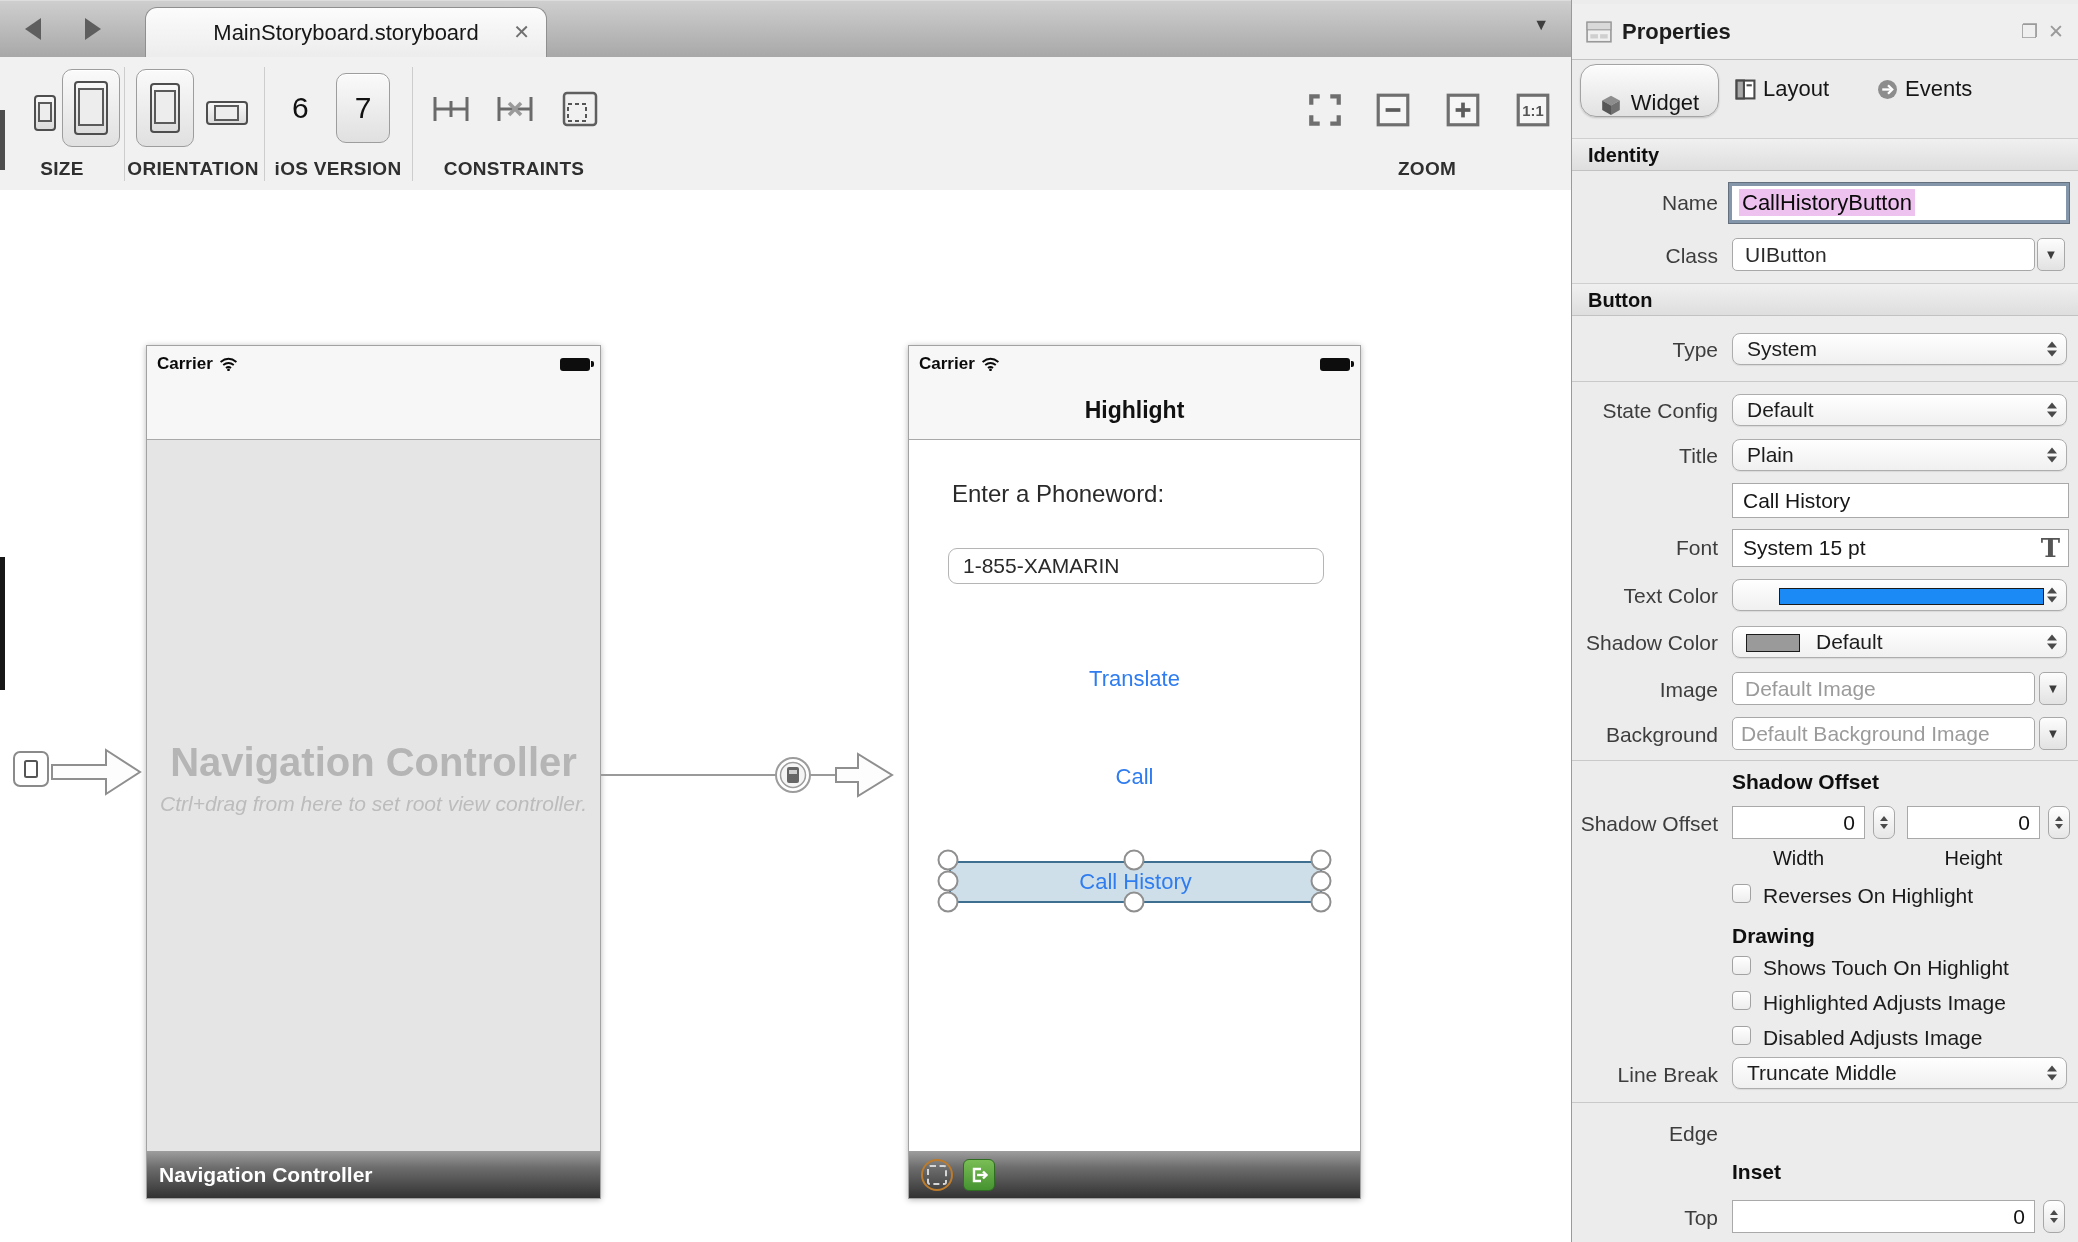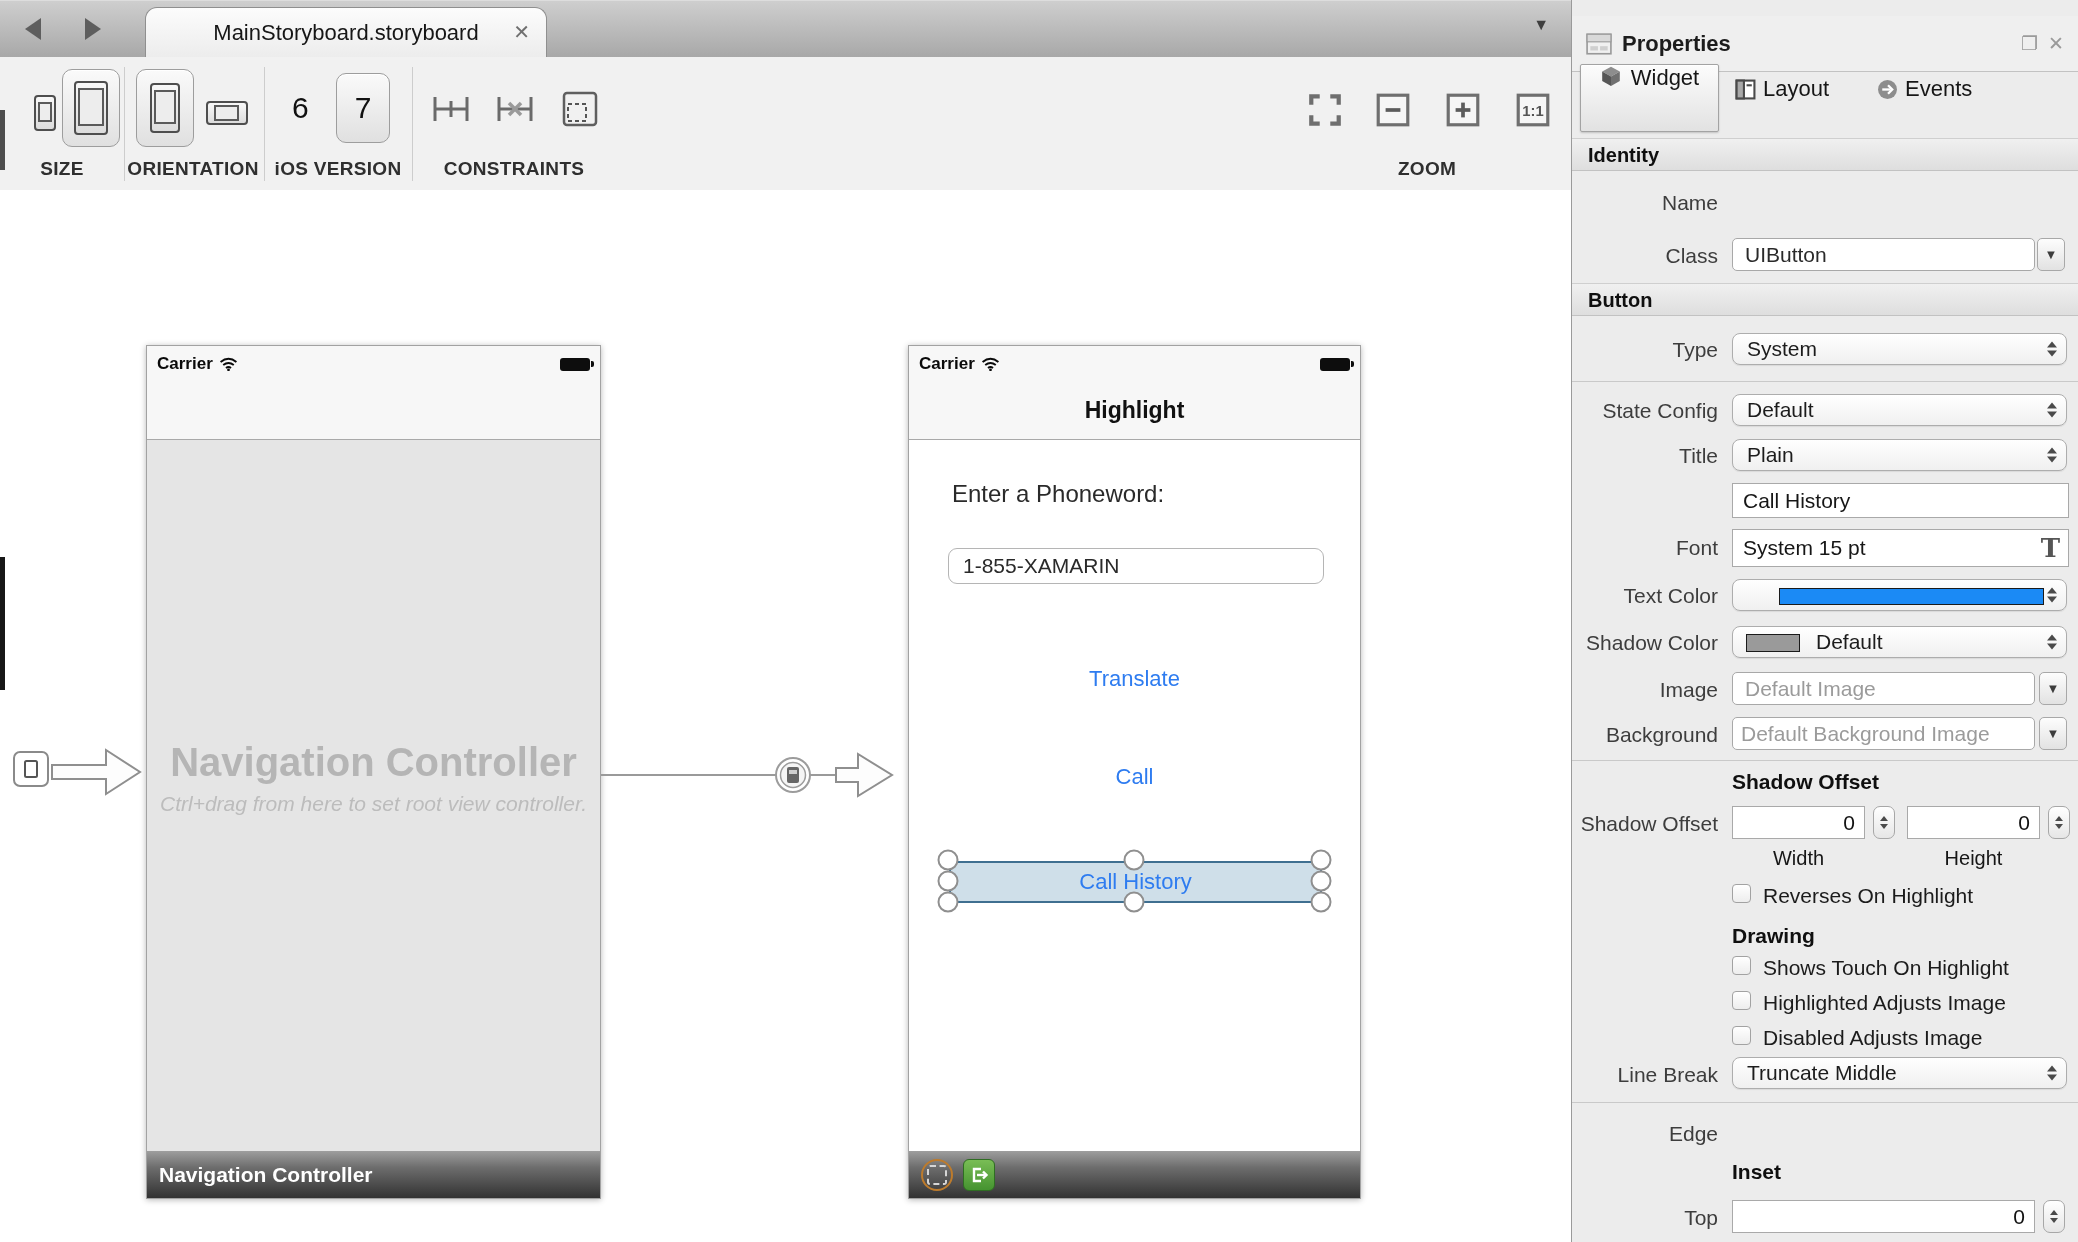--- a/index.html
+++ b/index.html
@@ -60,26 +60,26 @@
     box-sizing:border-box;display:flex;align-items:center;justify-content:center;font-size:22px;color:#2e7cf0;}
   .dock-icons{display:flex;align-items:center;gap:10px;}
   .vc-dot{width:32px;height:32px;border:2px solid #bd7b2c;border-radius:50%;display:flex;align-items:center;justify-content:center;box-sizing:border-box;}
   .vc-dot i{display:block;width:16px;height:16px;border:2px dashed #d6d6d6;border-radius:3px;}
   .exit-ic{width:32px;height:32px;border-radius:6px;background:linear-gradient(#79bd55,#459330);border:1px solid #2f6d23;
     display:flex;align-items:center;justify-content:center;box-sizing:border-box;}
   .overlay{position:absolute;left:0;top:0;pointer-events:none;}
 
   
   .panel{position:absolute;left:1571px;top:0;width:507px;height:1242px;background:#ececec;border-left:1px solid #9a9a9a;box-sizing:border-box;font-size:21px;}
-  .phead{position:absolute;left:0;right:0;top:16px;height:56px;border-bottom:1px solid #c2c2c2;display:flex;align-items:center;padding:0 14px;box-sizing:border-box;background:#efefef;}
+  .phead{position:absolute;left:0;right:0;top:4px;height:56px;border-bottom:1px solid #c2c2c2;display:flex;align-items:center;padding:0 14px;box-sizing:border-box;background:#efefef;}
   .phead-title{font-size:22px;font-weight:bold;color:#1c1c1c;margin-left:10px;}
   .win-glyphs{margin-left:auto;display:flex;gap:10px;color:#9a9a9a;font-size:19px;}
-  .ptabsel{position:absolute;left:8px;top:64px;width:139px;height:68px;border:1px solid #a3a3a3;border-radius:2px;
+  .ptabsel{position:absolute;left:8px;top:64px;width:139px;height:53px;border:1px solid #a3a3a3;border-radius:16px;
     background:linear-gradient(#fcfcfc,#e2e2e2);box-shadow:0 1px 2px rgba(0,0,0,.18), inset 0 1px 0 #fff;
-    display:flex;align-items:flex-start;justify-content:center;gap:9px;font-size:22px;color:#161616;box-sizing:border-box;}
+    display:flex;align-items:flex-end;justify-content:center;gap:9px;font-size:22px;color:#161616;box-sizing:border-box;}
   .ptab{position:absolute;top:64px;height:50px;display:flex;align-items:center;gap:7px;font-size:22px;color:#161616;}
   .band{position:absolute;left:0;right:0;height:33px;background:linear-gradient(#f0f0f0,#dedede);
     border-top:1px solid #cfcfcf;border-bottom:1px solid #c2c2c2;font-weight:bold;font-size:20px;color:#0f0f0f;
     line-height:33px;padding-left:16px;box-sizing:border-box;}
   .pdiv{position:absolute;left:0;right:0;height:1px;background:#c9c9c9;}
   .plabel{position:absolute;left:0;width:146px;text-align:right;font-size:21px;color:#3d3d3d;}
   .plabel.clip{left:-16px;width:162px;}
   .bhead{position:absolute;left:160px;font-size:21px;font-weight:bold;color:#0f0f0f;}
   .dd{position:absolute;left:160px;width:335px;height:32px;border:1px solid #adadad;border-radius:8px;
     background:linear-gradient(#fff,#f0f0f0);box-shadow:0 1px 1px rgba(0,0,0,.08);font-size:21px;color:#1c1c1c;
@@ -325,20 +325,23 @@
       <svg width="21" height="21" viewBox="0 0 20 20">
         <circle cx="10" cy="10" r="9" fill="#8d8d8d"></circle>
         <line x1="5" y1="10" x2="13" y2="10" stroke="#fff" stroke-width="2.2"></line>
         <path d="M10.5 6 L14.5 10 L10.5 14" fill="none" stroke="#fff" stroke-width="2.2"></path>
       </svg>
       <span>Events</span>
     </div>
 
     <div class="band" style="top:138px">Identity</div>
     <span class="plabel" style="top:191px">Name</span>
+    <div class="namewrap" style="top:183px">
+      <span class="hl">CallHistoryButton</span>
+    </div>
     <span class="plabel" style="top:244px">Class</span>
     <div class="combo-field" style="top:238px;width:303px">UIButton</div>
     <div class="combo-btn" style="left:465px;top:238px">
         <span>▼</span>
       </div>
 
     <div class="band" style="top:283px">Button</div>
     <span class="plabel" style="top:338px">Type</span>
     <div class="dd" style="top:333px">
       <span>System</span>

